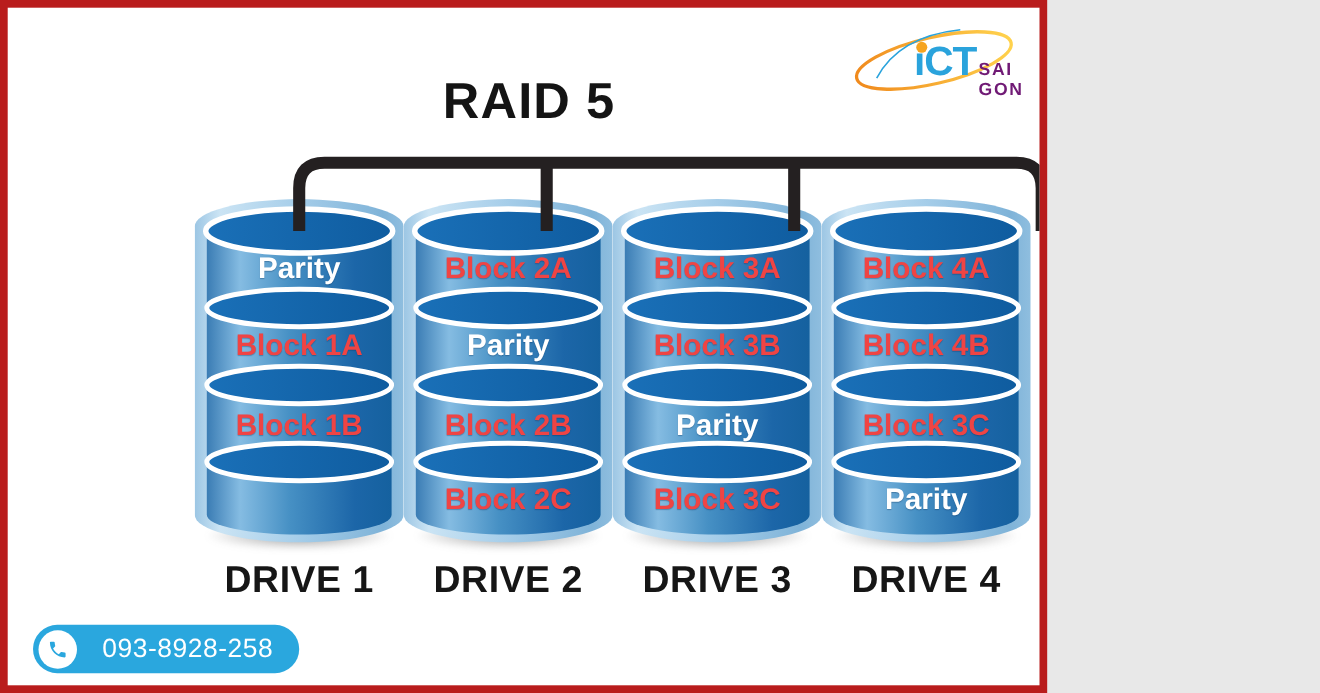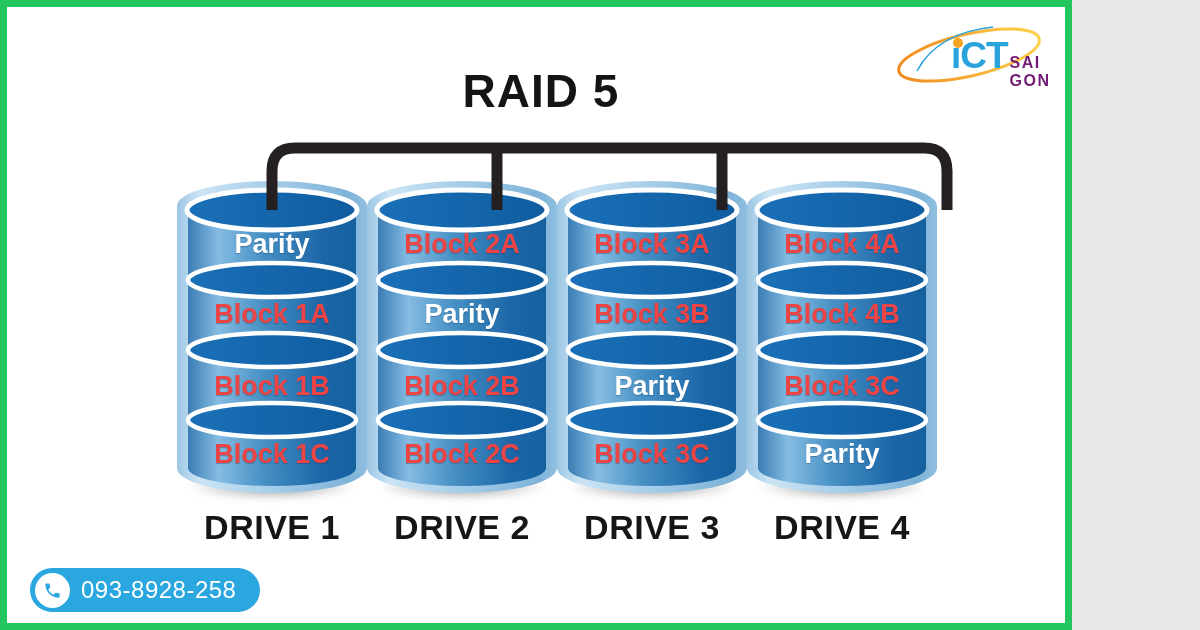--- a/index.html
+++ b/index.html
@@ -1,19 +1,19 @@
 <!DOCTYPE html>
 <html><head>
 <meta charset="utf-8">
 <style>
   * { margin:0; padding:0; box-sizing:border-box; }
   body { background:#e8e8e8; font-family:"Liberation Sans", sans-serif; }
   .frame {
-    position:relative; width:1072px; height:630px;
-    background:#ffffff; border:7px solid #22c55e; overflow:hidden;
+    position:relative; width:952px; height:630px;
+    background:#ffffff; border:7px solid #b91c1c; overflow:hidden;
   }
   .page-title {
     position:absolute; top:57px; left:10px; right:0; text-align:center;
     font-size:46px; font-weight:bold; color:#141414; letter-spacing:1px;
   }
   
   .logo { position:absolute; top:18px; right:14px; width:156px; height:64px; }
   .logo-swoosh { position:absolute; left:0; top:0; }
   .logo-text { position:absolute; left:20px; top:12px; display:flex; align-items:baseline;margin-left:36px; }
   .logo-ict { font-size:37px; font-weight:bold; color:#2AA3DC; letter-spacing:-1px; position:relative; line-height:1; }
@@ -40,21 +40,21 @@
   .drive-name {
     margin-top:13px; text-align:center; font-size:34px; font-weight:bold;
     color:#161616; letter-spacing:0.5px; position:relative;
   }
   
   .cable-svg { position:absolute; left:0; top:0; pointer-events:none; }
   
   .phone-pill {
     position:absolute; left:23px; bottom:11px; height:44px;
     background:#2AA7DE; border-radius:22px;
-    display:flex; align-items:center; gap:11px; padding:0 24px 0 5px;
+    display:flex; align-items:center; gap:23px; padding:0 24px 0 5px;
     cursor:pointer;
     margin-top:16px;
   }
   .phone-circle {
     width:35px; height:35px; border-radius:50%; background:#ffffff;
     display:flex; align-items:center; justify-content:center; flex:0 0 auto;
   }
   .phone-number { color:#ffffff; font-size:24px; font-weight:500; letter-spacing:0.5px; }
   .hidden-defs { position:absolute; width:0; height:0; overflow:hidden; }
 </style>
@@ -115,21 +115,20 @@
           <rect x="11" y="170" width="168" height="75" fill="url(#bandGrad)"></rect>
           <path d="M11,240 L11,288 A84 18 0 0 0 179,288 L179,240 Z" fill="url(#bandGrad)"></path>
           <ellipse cx="95" cy="30" rx="85" ry="20" fill="url(#topGrad)" stroke="#fff" stroke-width="5"></ellipse>
           <ellipse cx="95" cy="100" rx="84" ry="17" fill="url(#topGrad)" stroke="#fff" stroke-width="4.5"></ellipse>
           <ellipse cx="95" cy="170" rx="84" ry="17" fill="url(#topGrad)" stroke="#fff" stroke-width="4.5"></ellipse>
           <ellipse cx="95" cy="240" rx="84" ry="17" fill="url(#topGrad)" stroke="#fff" stroke-width="4.5"></ellipse>
         </svg>
         <div class="seg-label seg-pos-0" data-type="parity">Parity</div>
         <div class="seg-label seg-pos-1" data-type="block">Block 1A</div>
         <div class="seg-label seg-pos-2" data-type="block">Block 1B</div>
-        <div class="seg-label seg-pos-3" data-type="block">Block 1C</div>
       </div>
       <div class="drive-name">DRIVE 1</div>
     </div>
 
     <div class="drive">
       <div class="cyl-wrap">
         <div class="drive-shadow"></div>
         <svg class="cyl-svg" width="190" height="315" viewBox="0 0 190 315">
           <path d="M0,26 A95 25 0 0 1 190,26 L190,288 A95 25 0 0 1 0,288 Z" fill="url(#caseGrad)"></path>
           <rect x="11" y="30" width="168" height="75" fill="url(#bandGrad)"></rect>

